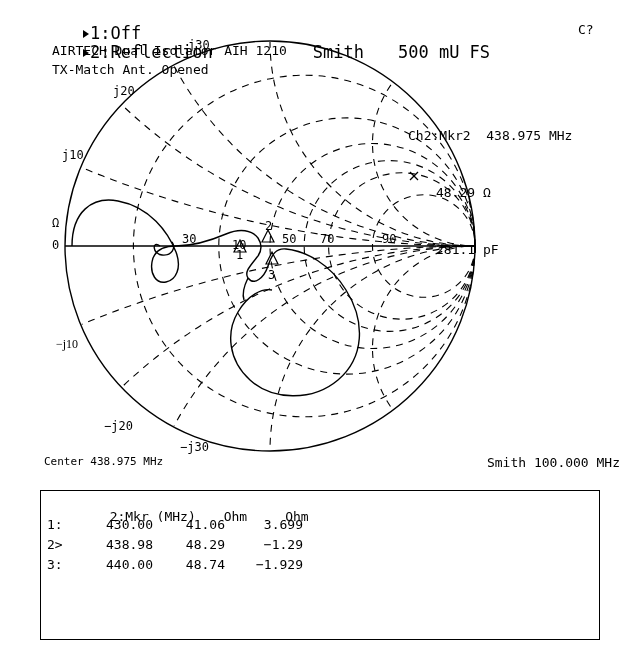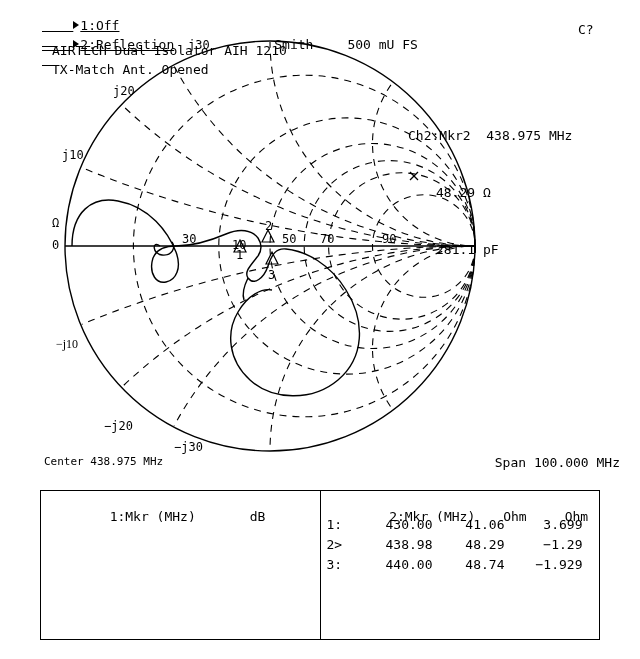--- a/index.html
+++ b/index.html
@@ -16,24 +16,23 @@
     overflow: hidden;
   }
   .screen {
     position: absolute;
     left: 0; top: 0;
     width: 640px; height: 659px;
   }
   
   .statusline {
     position: absolute;
-    font-size: 13px;
+    font-size: 17px;
     letter-spacing: 0px;
     white-space: pre;
-    text-decoration: underline;
   }
   #ch1-line { left: 42px; top: 3px; }
   #ch2-line { left: 42px; top: 22px; }
   .marker-tri {
     display: inline-block;
     width: 0; height: 0;
     border-left: 6px solid #000;
     border-top: 4px solid transparent;
     border-bottom: 4px solid transparent;
     vertical-align: 1px;
@@ -246,33 +245,27 @@
   <div class="axlabel" style="left:272px; top:232px;padding-left:10px;">50</div>
   <div class="axlabel" style="left:320px; top:232px;">70</div>
   <div class="axlabel" style="left:382px; top:232px;">90</div>
 
   <div class="axlabel" style="left:236px; top:248px;">1</div>
   <div class="axlabel" style="left:265px; top:219px;">2</div>
   <div class="axlabel" style="left:268px; top:268px;">3</div>
 
   <div class="axlabel" style="left:56px;  top:337px;font-family:Liberation Serif, serif;">−j10</div>
   <div class="axlabel" style="left:104px; top:419px;">−j20</div>
-  <div class="axlabel" style="left:174px; top:440px;">−j30</div>
+  <div class="axlabel" style="left:180px; top:440px;">−j30</div>
 
   <div id="center-label">Center 438.975 MHz</div>
-  <div id="span-label">Span 100.000 MHz</div>
+  <div id="span-label">Smith 100.000 MHz</div>
 
   <div id="tables">
 
-    <div class="tbl" id="tbl-left">
-      <div class="tbl-head">
-        <span>1:Mkr (MHz)</span><span class="col-b">dB</span>
-      </div>
-      <div class="tbl-rows"></div>
-    </div>
 
     <div class="tbl" id="tbl-right">
       <div class="tbl-head">
         <span>2:Mkr (MHz)</span><span style="margin-left:28px">Ohm</span><span style="margin-left:38px">Ohm</span>
       </div>
       <div class="tbl-rows" id="ch2-rows"><div><span class="cell-idx">1:</span><span class="cell-freq">430.00</span><span class="cell-a">41.06</span><span class="cell-b">3.699</span></div><div><span class="cell-idx">2&gt;</span><span class="cell-freq">438.98</span><span class="cell-a">48.29</span><span class="cell-b">−1.29</span></div><div><span class="cell-idx">3:</span><span class="cell-freq">440.00</span><span class="cell-a">48.74</span><span class="cell-b">−1.929</span></div></div>
     </div>
 
   </div>
 

